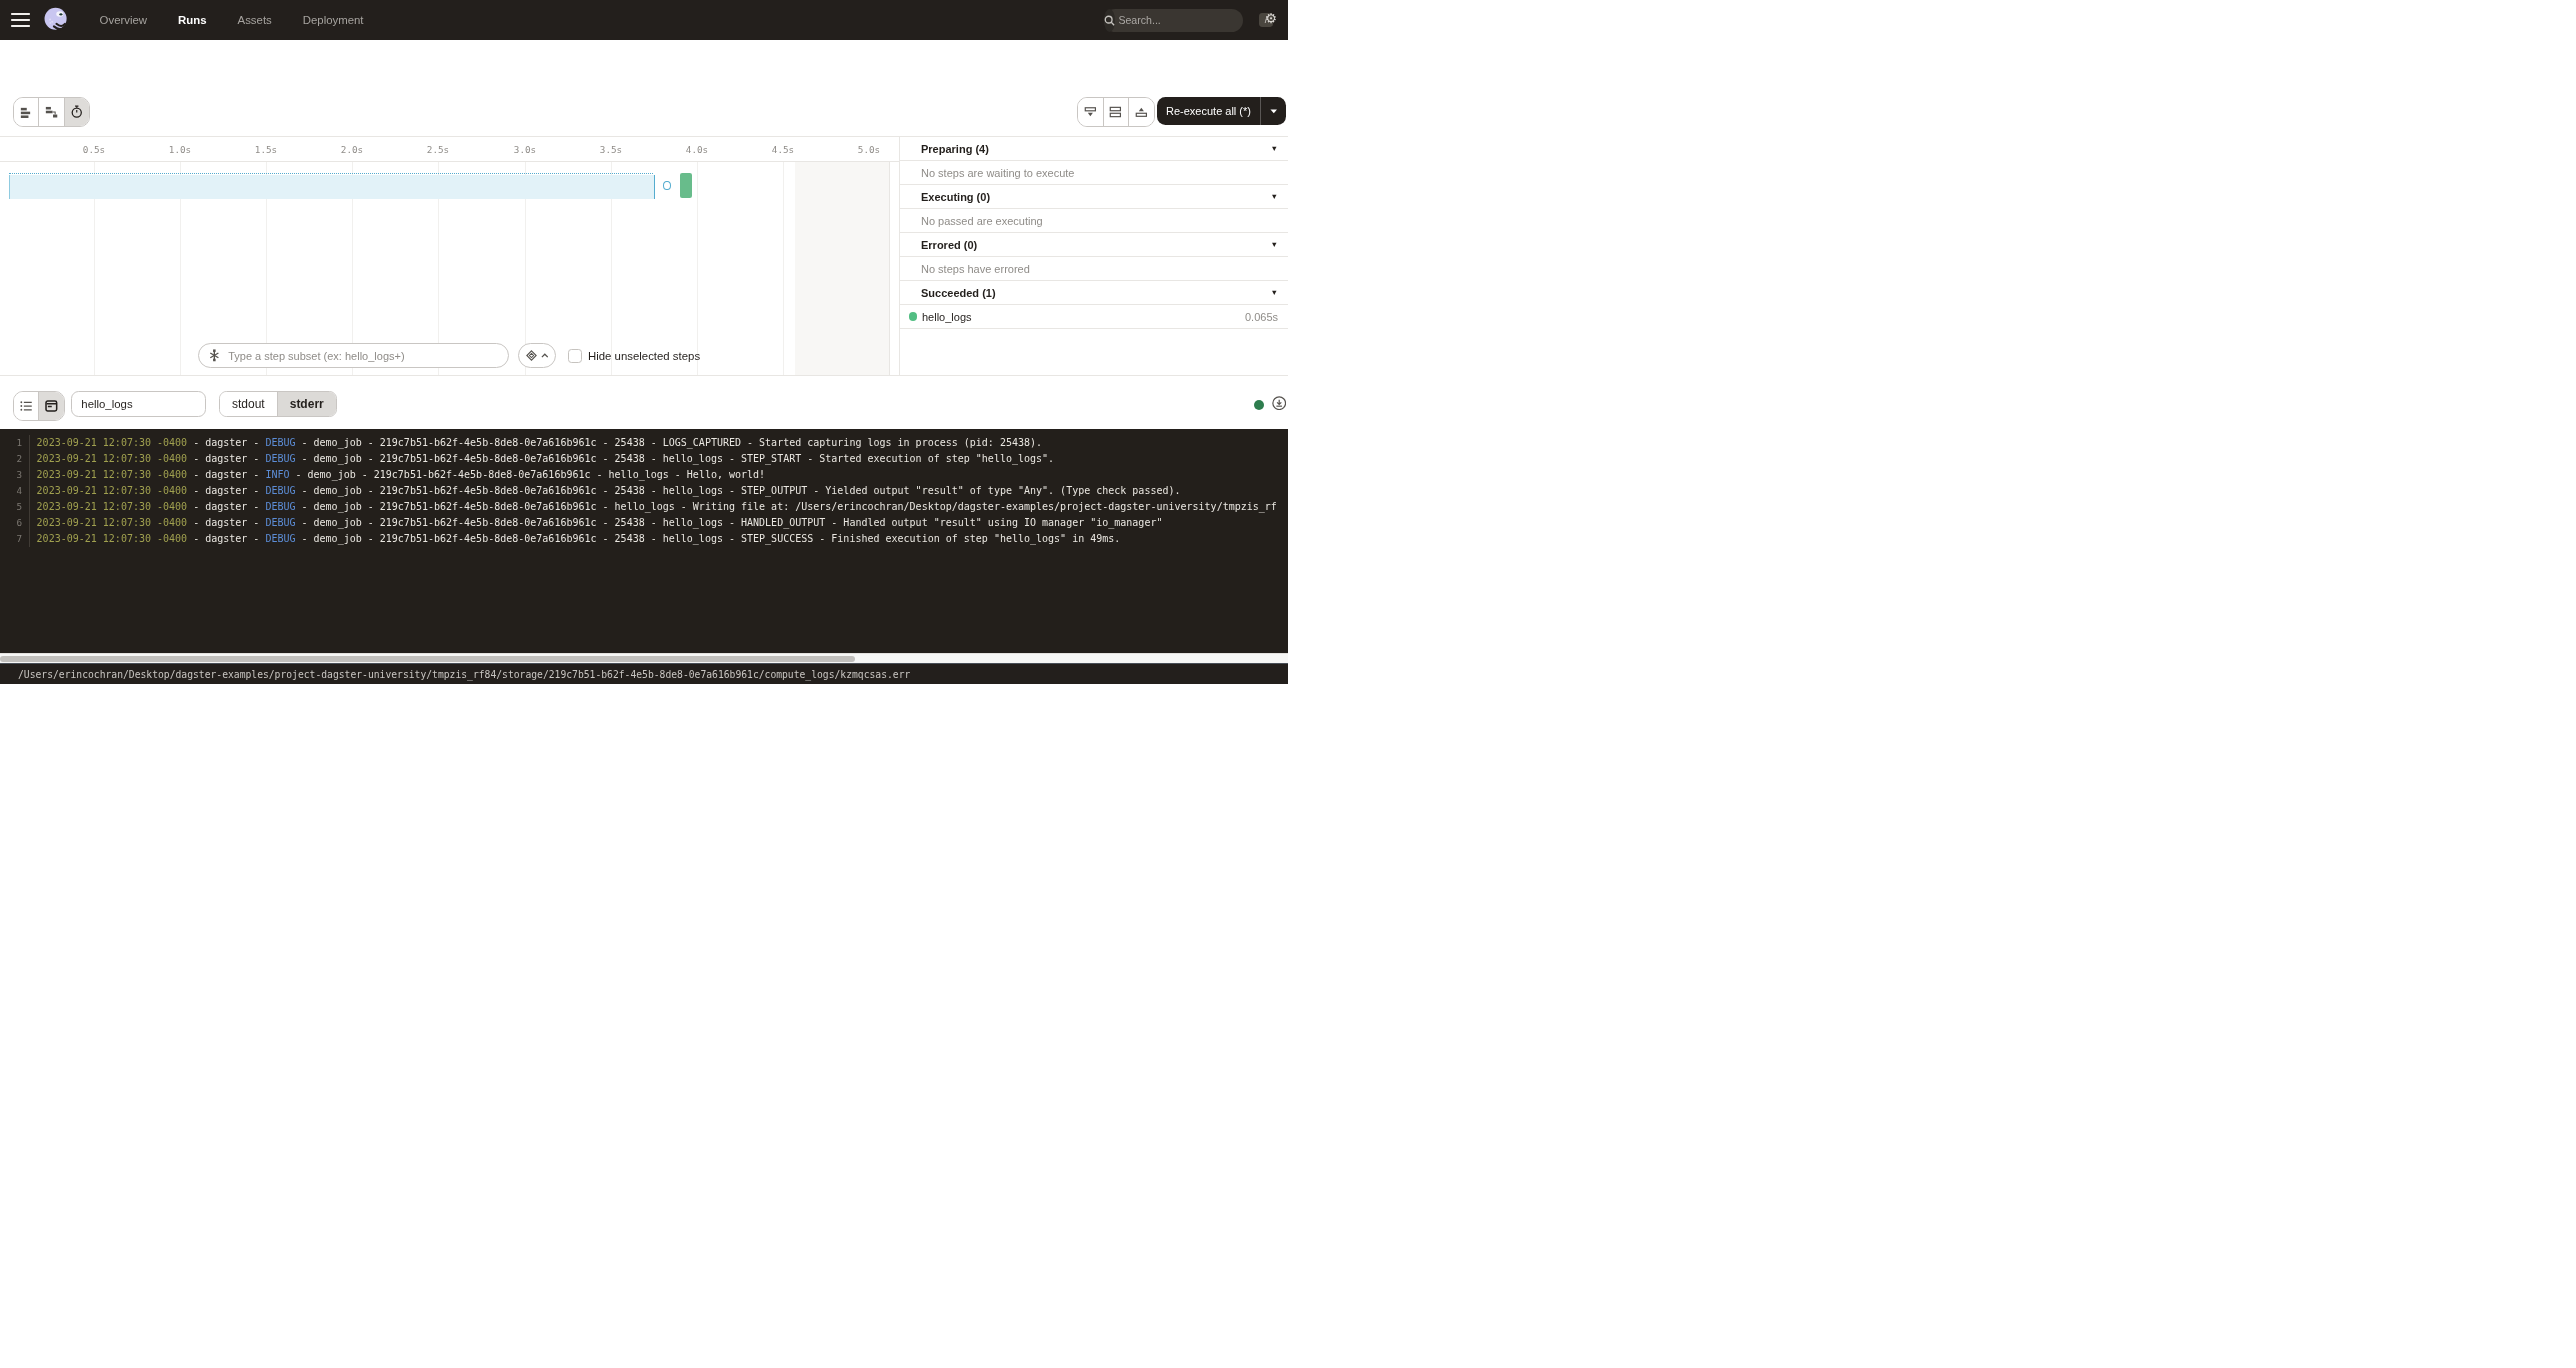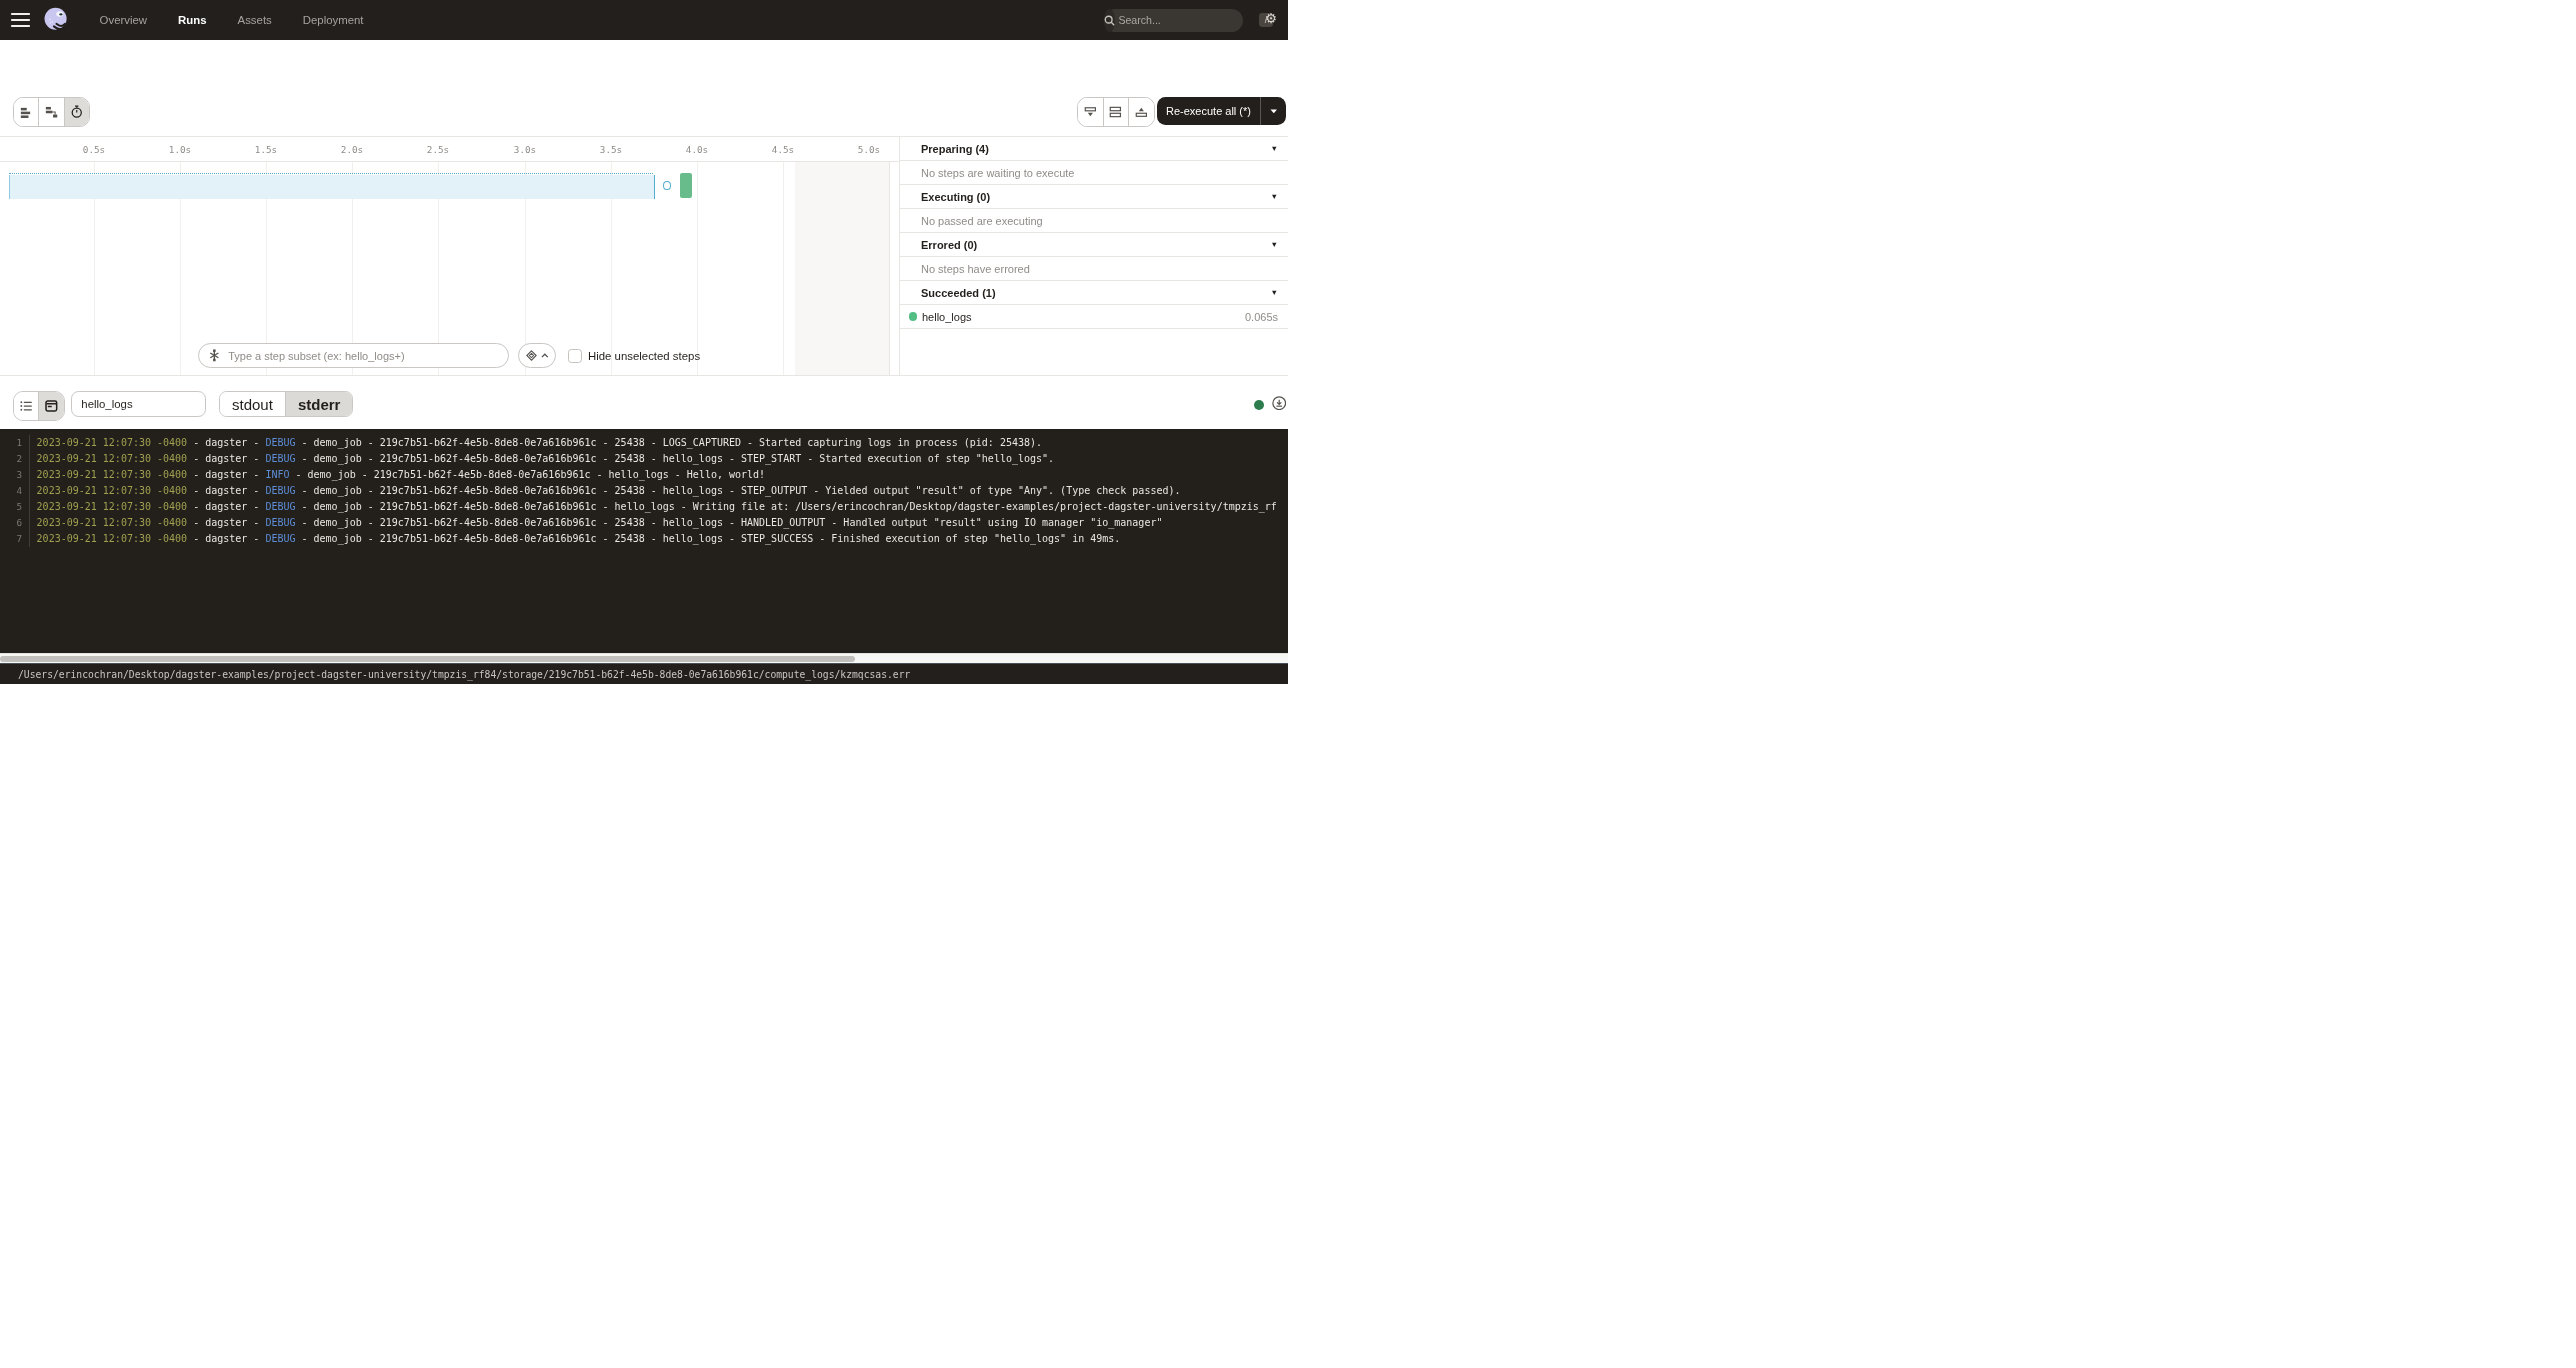--- a/index.html
+++ b/index.html
@@ -113,21 +113,21 @@
 
   
   #log-toolbar{position:absolute;left:0;top:375px;width:1288px;height:54px;background:#fff;
                border-top:0.8px solid #E8E6E3;box-sizing:border-box;}
   #logview-group{left:12.7px;top:15px;}
   #log-filter{position:absolute;left:71px;top:15px;width:135px;height:26px;border:0.8px solid #C9C6C3;
               border-radius:7.6px;box-sizing:border-box;padding:0 9.3px;font-size:11.4px;outline:none;
               font-family:"Liberation Sans",sans-serif;color:#231F1C;}
   #io-tabs{position:absolute;left:219px;top:15px;display:flex;border:0.8px solid #C9C6C3;border-radius:7.6px;
            overflow:hidden;height:26px;box-sizing:border-box;}
-  .io-tab{padding:0 12px;display:flex;align-items:center;font-size:15px;cursor:pointer;background:#fff;}
+  .io-tab{padding:0 12px;display:flex;align-items:center;font-size:12px;cursor:pointer;background:#fff;}
   .io-tab.active{background:#DCDAD7;border-left:0.8px solid #C9C6C3;font-weight:bold;}
   #capture-dot{position:absolute;left:1254px;top:24px;width:10px;height:10px;border-radius:50%;background:#2E7D4E;}
   #download-btn{position:absolute;left:1272px;top:20px;cursor:pointer;}
 
   
   #log-view{position:absolute;left:0;top:429px;width:1288px;height:224px;background:#231F1B;
             overflow:hidden;font-family:"DejaVu Sans Mono",monospace;font-size:10px;}
   #log-lines{position:absolute;left:0;top:6px;right:0;}
   .log-row{display:flex;height:16px;line-height:16px;white-space:pre;}
   .log-num{width:22px;flex:none;text-align:right;color:#7B7771;font-size:9.3px;

